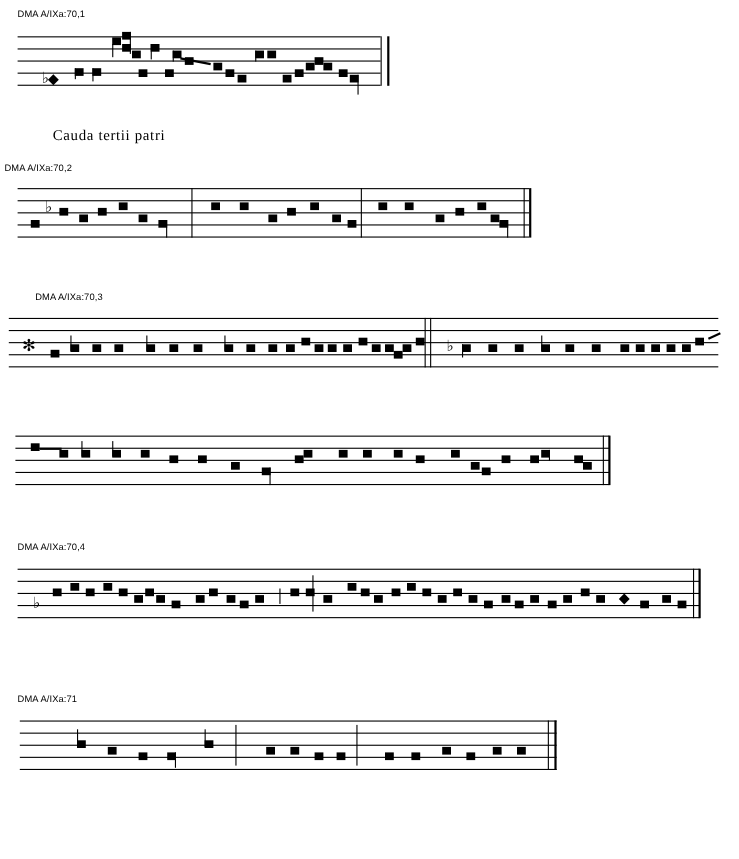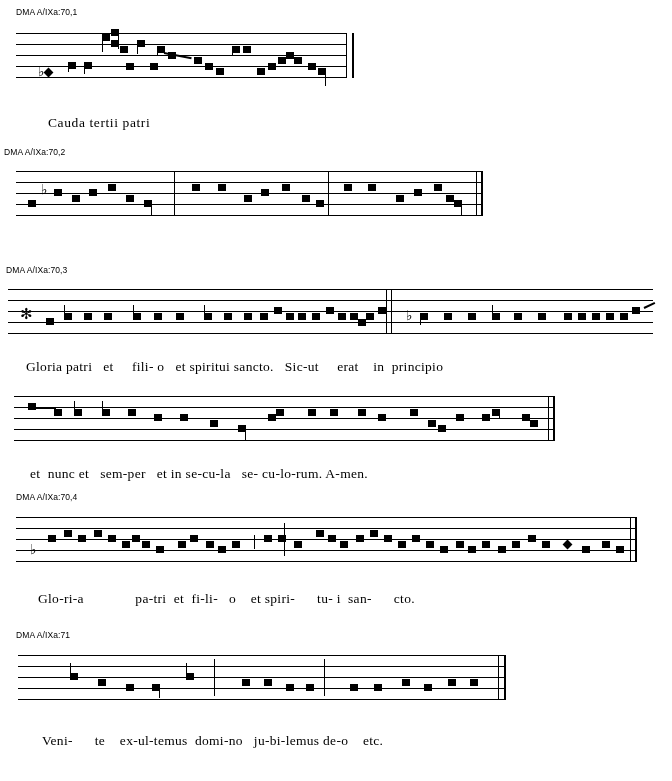--- a/index.html
+++ b/index.html
@@ -148,21 +148,21 @@
     <span class="n" style="left:398px;top:18px;"></span>
     <span class="n" style="left:418px;top:13px;"></span>
     <span class="n" style="left:430px;top:24px;"></span>
     <span class="n" style="left:438px;top:29px;"></span>
     <span class="stem" style="left:445px;top:29px;height:16px;"></span>
     <span class="bar" style="left:460px;"></span>
     <span class="bar thick" style="left:465px;"></span>
   </div>
 
 
-  <div class="siglum" style="left:6px;top:265px;">DMA A/IXa:70,3</div>
+  <div class="siglum" style="left:32px;top:265px;">DMA A/IXa:70,3</div>
 
   <div class="system" style="left:8px;top:289px;width:645px;height:45px;">
     <div class="staff">
       <div class="line l0"></div>
         <div class="line l1"></div>
         <div class="line l2"></div>
         <div class="line l3"></div>
         <div class="line l4"></div>
     </div>
     <div class="clef" style="left:12px;top:18px;">✻</div>
@@ -203,21 +203,20 @@
     <span class="n" style="left:530px;top:24px;"></span>
     <span class="n" style="left:556px;top:24px;"></span>
     <span class="n" style="left:570px;top:24px;"></span>
     <span class="n" style="left:584px;top:24px;"></span>
     <span class="n" style="left:598px;top:24px;"></span>
     <span class="n" style="left:612px;top:24px;"></span>
     <span class="n" style="left:624px;top:18px;"></span>
     <span class="lig" style="left:636px;top:18px;width:12px;transform:rotate(-25deg);"></span>
   </div>
 
-  <div class="lyric" style="left:26px;top:359px;letter-spacing:0.3px;">Gloria patri   et     fili- o   et spiritui sancto.   Sic-ut     erat    in  principio</div>
 
   <div class="system" style="left:14px;top:396px;width:540px;height:45px;">
     <div class="staff">
       <div class="line l0"></div>
         <div class="line l1"></div>
         <div class="line l2"></div>
         <div class="line l3"></div>
         <div class="line l4"></div>
     </div>
     <span class="n" style="left:14px;top:7px;"></span>
@@ -245,21 +244,20 @@
     <span class="n" style="left:442px;top:18px;"></span>
     <span class="n" style="left:468px;top:18px;"></span>
     <span class="n" style="left:478px;top:13px;"></span>
     <span class="stem" style="left:485px;top:13px;height:10px;"></span>
     <span class="n" style="left:508px;top:18px;"></span>
     <span class="n" style="left:516px;top:24px;"></span>
     <span class="bar" style="left:534px;"></span>
     <span class="bar thick" style="left:539px;"></span>
   </div>
 
-  <div class="lyric" style="left:30px;top:466px;letter-spacing:0.3px;">et  nunc et   sem-per   et in se-cu-la   se- cu-lo-rum. A-men.</div>
 
   <div class="siglum" style="left:16px;top:492px;">DMA A/IXa:70,4</div>
 
   <div class="system" style="left:16px;top:517px;width:620px;height:45px;">
     <div class="staff">
       <div class="line l0"></div>
         <div class="line l1"></div>
         <div class="line l2"></div>
         <div class="line l3"></div>
         <div class="line l4"></div>
@@ -302,21 +300,20 @@
     <span class="n" style="left:512px;top:18px;"></span>
     <span class="n" style="left:526px;top:24px;"></span>
     <span class="n dia" style="left:548px;top:24px;"></span>
     <span class="n" style="left:566px;top:29px;"></span>
     <span class="n" style="left:586px;top:24px;"></span>
     <span class="n" style="left:600px;top:29px;"></span>
     <span class="bar" style="left:614px;"></span>
     <span class="bar thick" style="left:619px;"></span>
   </div>
 
-  <div class="lyric" style="left:38px;top:591px;letter-spacing:0.3px;">Glo-ri-a              pa-tri  et  fi-li-   o    et spiri-      tu- i  san-      cto.</div>
 
   <div class="siglum" style="left:16px;top:630px;">DMA A/IXa:71</div>
 
   <div class="system" style="left:18px;top:655px;width:488px;height:45px;">
     <div class="staff">
       <div class="line l0"></div>
         <div class="line l1"></div>
         <div class="line l2"></div>
         <div class="line l3"></div>
         <div class="line l4"></div>
@@ -338,15 +335,14 @@
     <span class="n" style="left:332px;top:29px;"></span>
     <span class="n" style="left:356px;top:29px;"></span>
     <span class="n" style="left:384px;top:24px;"></span>
     <span class="n" style="left:406px;top:29px;"></span>
     <span class="n" style="left:430px;top:24px;"></span>
     <span class="n" style="left:452px;top:24px;"></span>
     <span class="bar" style="left:480px;"></span>
     <span class="bar thick" style="left:486px;"></span>
   </div>
 
-  <div class="lyric" style="left:42px;top:733px;letter-spacing:0.3px;">Veni-      te    ex-ul-temus  domi-no   ju-bi-lemus de-o    etc.</div>
 
 </div>
 
 </body></html>

